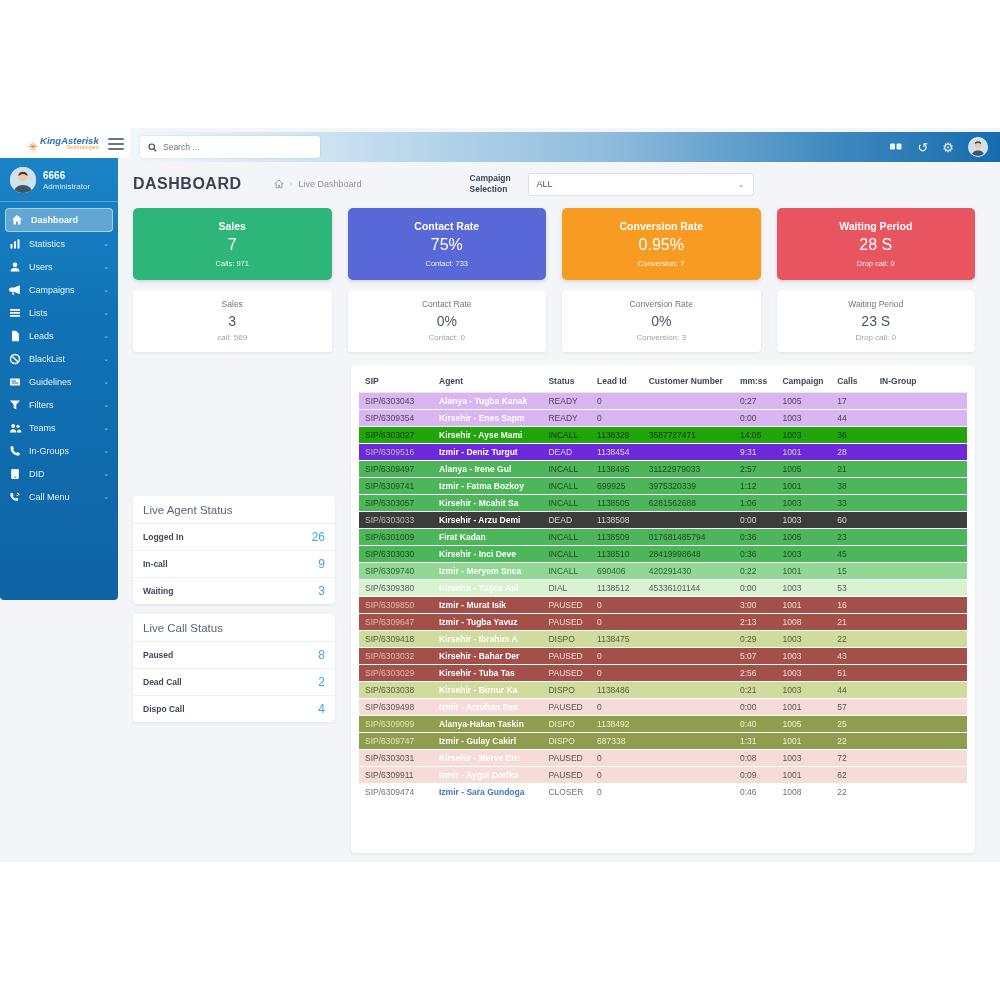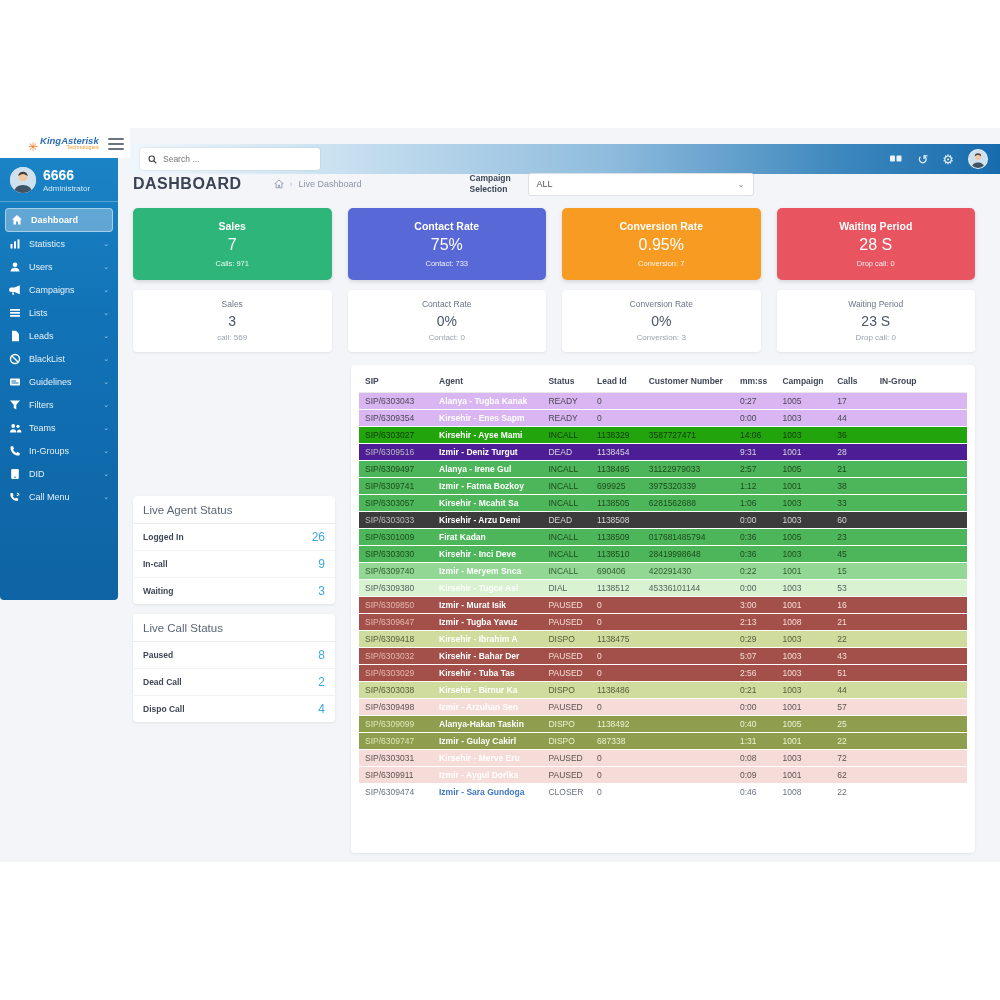--- a/index.html
+++ b/index.html
@@ -8,36 +8,36 @@
 
   
   .topbar { position:absolute; top:0; left:0; width:1000px; height:30px; }
   .logo-zone { position:absolute; left:0; top:0; width:130px; height:30px; background:#fff; display:flex; align-items:center; padding-left:28px; }
   .logo-ast { color:#f47b20; font-size:12px; margin-right:2px; transform:translateY(4px); }
   .logo-text { line-height:1; }
   .logo-line1 { font-size:9.5px; font-weight:bold; font-style:italic; color:#2b6cb8; }
   .logo-line2 { font-size:5.5px; color:#f49a2b; text-align:right; }
   .hamburger { position:absolute; left:108px; top:7px; width:16px; cursor:pointer; }
   .hamburger div { height:2px; background:#6b7480; margin:3px 0; border-radius:1px; }
-  .gradbar { position:absolute; left:130px; top:16px; width:870px; height:30px;
+  .gradbar { position:absolute; left:130px; top:4px; width:870px; height:30px;
     background:linear-gradient(90deg,#f0f7fc 0%,#cde3f2 22%,#8fbcdd 55%,#3c87bd 82%,#176cae 100%); }
   .searchbox { position:absolute; left:10px; top:4px; width:180px; height:22px; background:#fff; border-radius:3px;
     display:flex; align-items:center; padding:0 8px; box-shadow:0 0 2px rgba(0,0,0,.15); }
   .searchbox svg { flex:none; margin-right:6px; }
   .searchbox input { border:none; outline:none; width:100%; font-size:8.5px; color:#666; background:transparent; font-family:"Liberation Sans",sans-serif;}
   .top-icons { position:absolute; right:12px; top:0; height:30px; display:flex; align-items:center; gap:14px; }
   .top-icons .tico { color:#eaf3fb; font-size:13px; line-height:1; cursor:pointer; }
   .avatar-sm { width:20px; height:20px; border-radius:50%; background:#cfe0ee; overflow:hidden; border:1px solid rgba(255,255,255,.6); cursor:pointer;}
 
   
   .sidebar { position:absolute; top:30px; left:0; width:118px; height:442px;
     background:linear-gradient(180deg,#1b84c6 0%, #1173b6 35%, #0e63a4 100%); border-radius:0 0 4px 4px; color:#eaf3fb; }
   .user-row { display:flex; align-items:center; gap:7px; padding:9px 10px 8px; border-bottom:1px solid rgba(255,255,255,.28); }
   .avatar-md { width:26px; height:26px; border-radius:50%; background:#cfe0ee; overflow:hidden; flex:none; }
-  .user-name { font-size:14px; font-weight:bold; color:#fff; }
+  .user-name { font-size:10px; font-weight:bold; color:#fff; }
   .user-role { font-size:8px; color:#d6e7f5; margin-top:1px; }
   .menu { padding:6px 0; list-style:none; }
   .menu li { display:flex; align-items:center; height:23px; padding:0 9px; font-size:9px; color:#e6f1fa; cursor:pointer; }
   .menu li .mico { width:13px; height:12px; margin-right:7px; flex:none; color:#fff; }
   .menu li .mico svg { display:block; }
   .menu li .caret { margin-left:auto; font-size:7px; opacity:.65; }
   .menu li.active { background:rgba(255,255,255,.32); border:1px solid rgba(255,255,255,.45);
     border-radius:4px; margin:0 5px; padding:0 5px; height:24px; color:#fff; font-weight:bold; }
 
   
@@ -433,21 +433,21 @@
     <td class="sip" style="color: rgb(18, 56, 10);">SIP/6303027</td>
     <td class="agent" style="color: rgb(255, 255, 255);">Kirsehir - Ayse Mami</td>
     <td>INCALL</td>
     <td>1138329</td>
     <td>3587727471</td>
     <td>14:06</td>
     <td>1003</td>
     <td>36</td>
     <td></td>
   </tr>
-              <tr style="background: #4c1d95; color: rgb(216, 216, 216);">
+              <tr style="background: #6d28d9; color: rgb(216, 216, 216);">
     <td class="sip" style="color: rgb(189, 189, 189);">SIP/6309516</td>
     <td class="agent" style="color: rgb(255, 255, 255);">Izmir - Deniz Turgut</td>
     <td>DEAD</td>
     <td>1138454</td>
     <td></td>
     <td>9:31</td>
     <td>1001</td>
     <td>28</td>
     <td></td>
   </tr>

